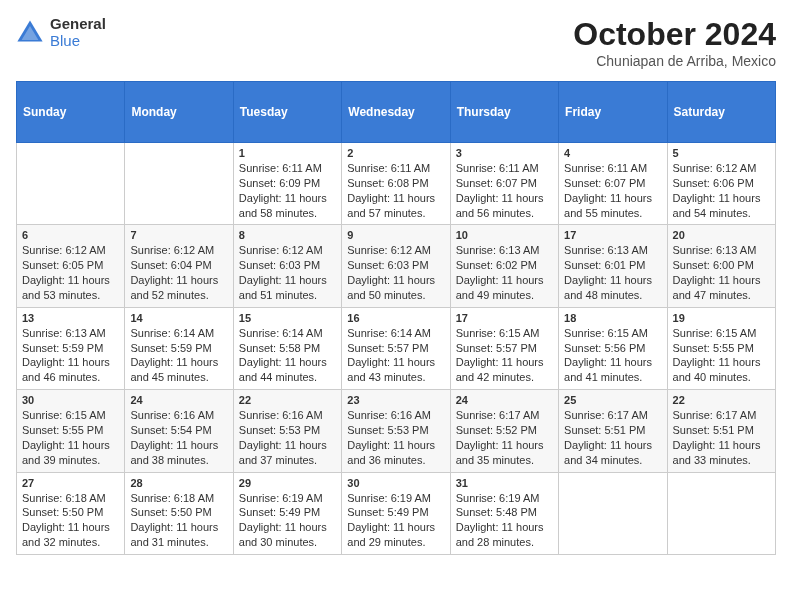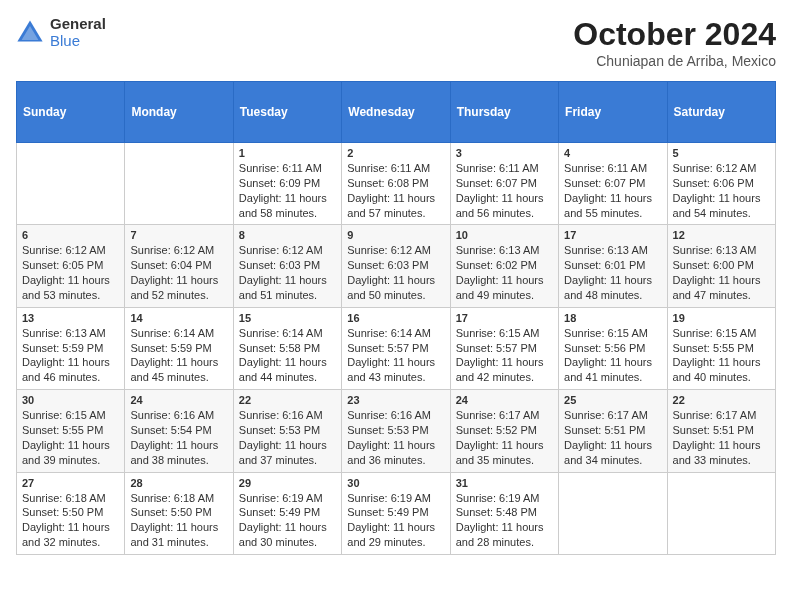--- a/index.html
+++ b/index.html
@@ -169,21 +169,21 @@
         </td>
         <td>
           <span class="day-number">10</span>
           <div class="day-info">Sunrise: 6:13 AM<br>Sunset: 6:02 PM<br>Daylight: 11 hours and 49 minutes.</div>
         </td>
         <td>
           <span class="day-number">17</span>
           <div class="day-info">Sunrise: 6:13 AM<br>Sunset: 6:01 PM<br>Daylight: 11 hours and 48 minutes.</div>
         </td>
         <td>
-          <span class="day-number">12</span>
+          <span class="day-number">20</span>
           <div class="day-info">Sunrise: 6:13 AM<br>Sunset: 6:00 PM<br>Daylight: 11 hours and 47 minutes.</div>
         </td>
       </tr>
       <tr>
         <td>
           <span class="day-number">13</span>
           <div class="day-info">Sunrise: 6:13 AM<br>Sunset: 5:59 PM<br>Daylight: 11 hours and 46 minutes.</div>
         </td>
         <td>
           <span class="day-number">14</span>

